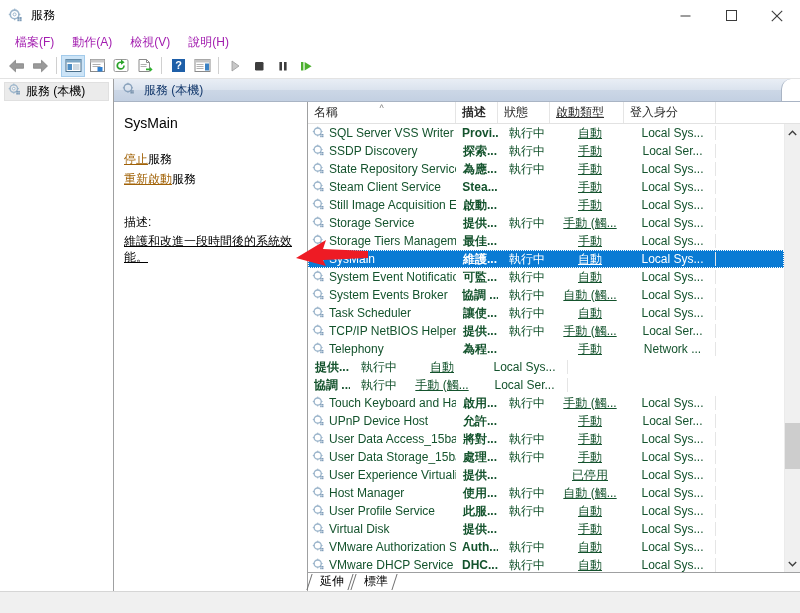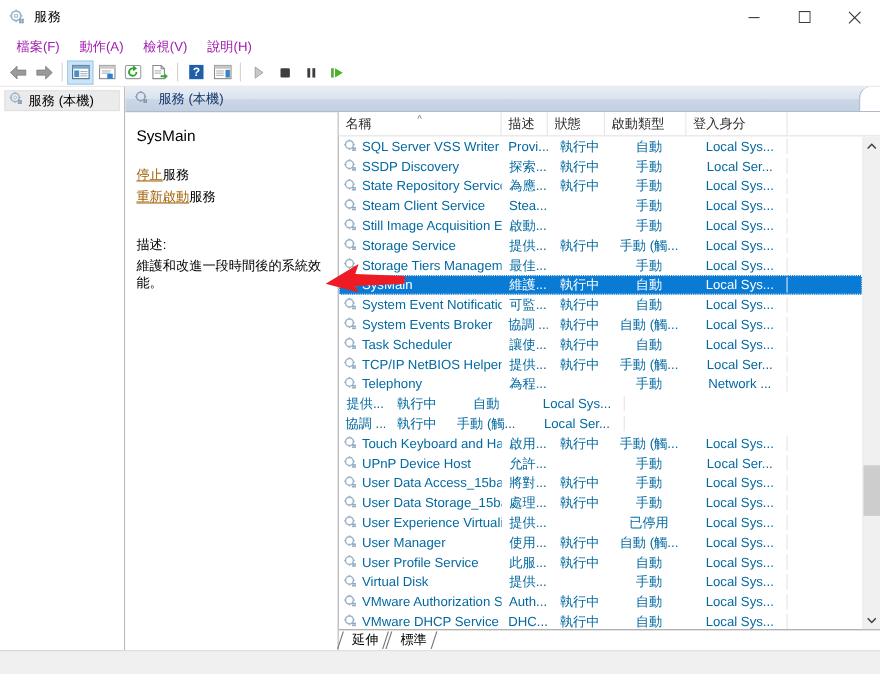--- a/index.html
+++ b/index.html
@@ -198,20 +198,21 @@
   #desc-block {
     margin-top: 26px;
   }
   #desc-label {
     font-size: 12px;
     margin-bottom: 2px;
   }
   #desc-text {
     font-size: 12px;
     line-height: 16px;
+    text-decoration: underline;
   }
 
   
   #listpane {
     flex: 1 1 auto;
     min-width: 0;
     display: flex; flex-direction: column;
     background: #ffffff;
     position: relative;
     text-align: center;
@@ -238,43 +239,43 @@
   .hcell .sortcaret {
     position: absolute;
     left: 50%;
     top: 1px;
     transform: translateX(-50%);
     font-size: 9px;
     color: #7a7a7a;
     line-height: 10px;
   }
   .c-name { width: 148px; flex: 0 0 148px; }
-  .c-desc { width: 42px; flex: 0 0 42px; }
+  .c-desc { width: 42px; flex: 0 0 42px; font-weight: bold; }
   .c-stat { width: 52px; flex: 0 0 52px; }
-  .c-type { width: 74px; flex: 0 0 74px; }
+  .c-type { width: 74px; flex: 0 0 74px; text-decoration: underline; }
   .c-logon{ width: 92px; flex: 0 0 92px; border-right: 1px solid #e5e5e5;}
   .c-tail { flex: 1 1 auto; border-right: none; }
 
   #list-rows-wrap {
     flex: 1 1 auto;
     display: flex;
     min-height: 0;
     overflow: hidden;
   }
   #list-rows {
     flex: 1 1 auto;
     min-width: 0;
     overflow: hidden;
   }
   .row {
     height: 18px;
     display: flex;
     align-items: center;
     font-size: 12px;
-    color: #0369a1;
+    color: #14532d;
     cursor: default;
     white-space: nowrap;
   }
   .row.selected {
     background: #0a7bd4;
     color: #ffffff;
     outline: 1px dotted #ffffff;
     outline-offset: -1px;
   }
   .cell {
@@ -1076,21 +1077,21 @@
                           <rect x="0.9" y="5.7" width="1.8" height="1.2"></rect>
                           <rect x="10.3" y="5.7" width="1.8" height="1.2"></rect>
                         </g>
                         <g fill="#7f9db9">
                           <rect x="9.4" y="9.1" width="1.7" height="1.7"></rect>
                           <rect x="11.4" y="11.1" width="1.7" height="1.7"></rect>
                           <rect x="9.4" y="11.1" width="1.7" height="1.7"></rect>
                           <rect x="11.4" y="9.1" width="1.7" height="1.7"></rect>
                         </g>
                       </svg></span>
-                    <span>User Manager</span>
+                    <span>Host Manager</span>
                   </div>
                   <div class="cell c-desc">使用...</div>
                   <div class="cell c-stat">執行中</div>
                   <div class="cell c-type">自動 (觸...</div>
                   <div class="cell c-logon">Local Sys...</div>
                 </div>
                 <div class="row">
                   <div class="cell c-name name">
                     <span class="svcicon"><svg width="14" height="14" viewBox="0 0 16 16">
                         <circle cx="6.5" cy="6.3" r="4.1" fill="none" stroke="#9db6cc" stroke-width="1.6"></circle>

